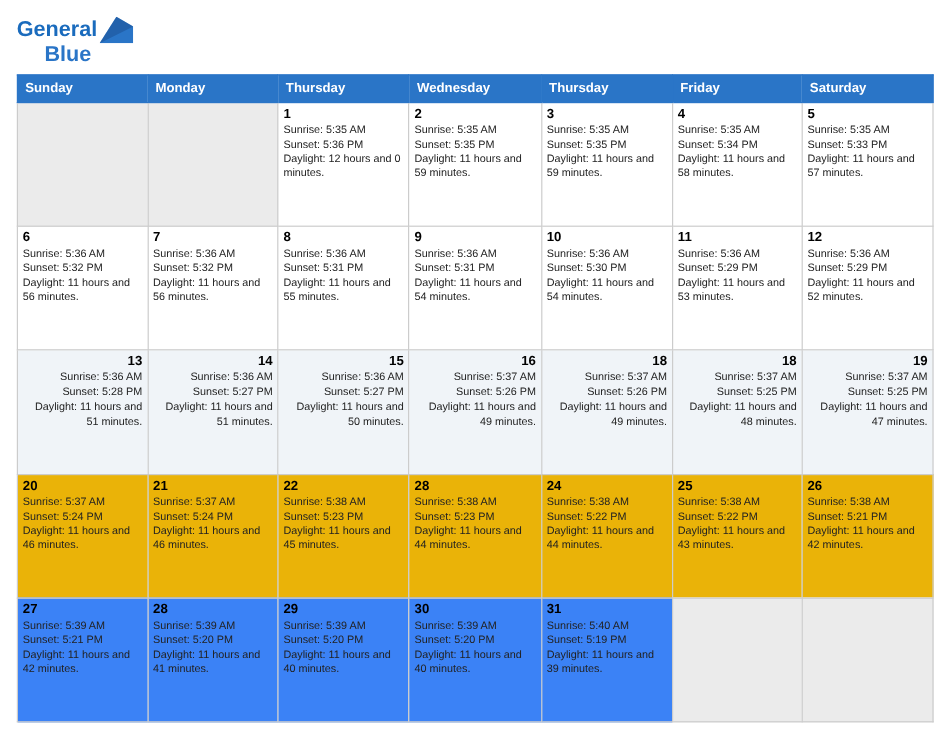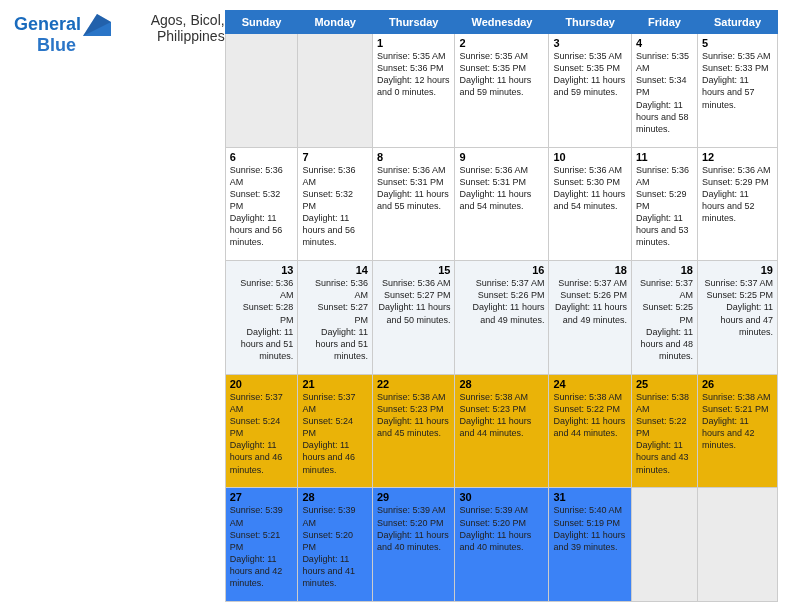--- a/index.html
+++ b/index.html
@@ -8,21 +8,21 @@
       background: #fff;
       width: 792px;
       height: 612px;
       overflow: hidden;
     }
     .page {
       width: 792px;
       height: 612px;
       padding: 10px 14px 10px 14px;
       display: flex;
-      flex-direction: row;
+      flex-direction: column;
     }
     .header {
       display: flex;
       justify-content: space-between;
       align-items: flex-start;
       margin-bottom: 6px;
     }
     .logo {
       display: flex;
       align-items: center;
@@ -59,21 +59,21 @@
     .calendar {
       width: 100%;
       border-collapse: collapse;
       flex: 1;
       font-size: 10px;
     }
     .calendar th {
       background-color: #2a75c7;
       color: #fff;
       text-align: left;
-      padding: 5px 16px;
+      padding: 5px 6px;
       font-size: 11px;
       font-weight: bold;
       border: 1px solid #2a75c7;
     }
     .calendar td {
       border: 1px solid #ccc;
       vertical-align: top;
       padding: 3px 4px;
       width: 113px;
       height: 78px;
@@ -117,21 +117,20 @@
           </span>
           <svg class="logo-icon" viewBox="0 0 28 22" xmlns="http://www.w3.org/2000/svg">
             <polygon points="0,22 28,22 28,8 14,0" fill="#2a75c7"></polygon>
             <polygon points="0,22 14,0 28,8" fill="#1a4d8f" opacity="0.5"></polygon>
           </svg>
         </div>
         <div class="logo-text" style="color:#2a75c7;font-size:18px;font-weight:bold;margin-left:23px;">Blue</div>
       </div>
     </div>
     <div class="title-block">
-      <div class="subtitle">Agos, Bicol, Philippines</div>
     </div>
   </div>
 
   <table class="calendar">
     <thead>
       <tr>
         <th>Sunday</th>
         <th>Monday</th>
         <th>Thursday</th>
         <th>Wednesday</th>

